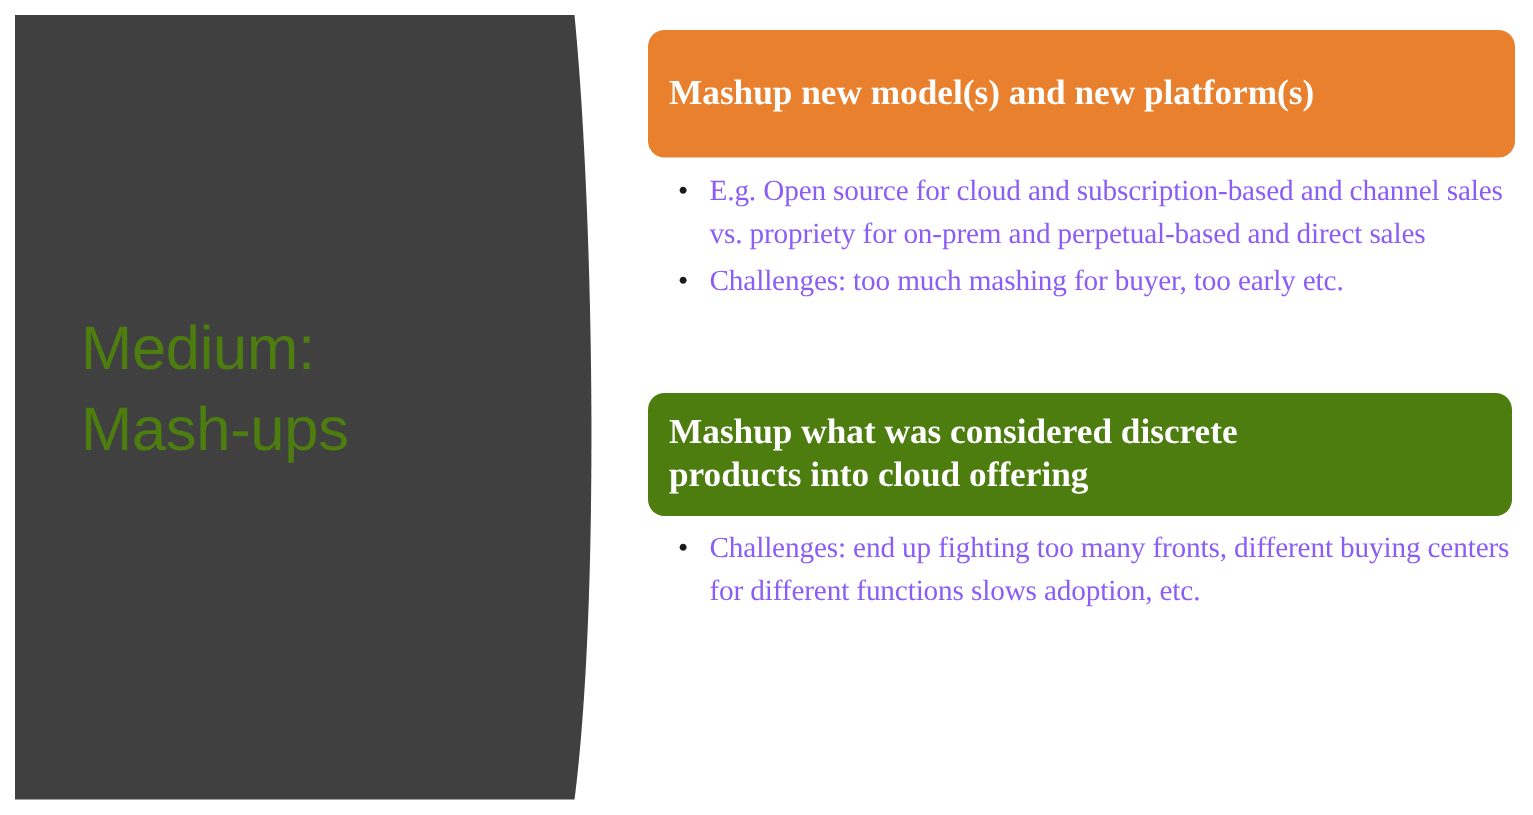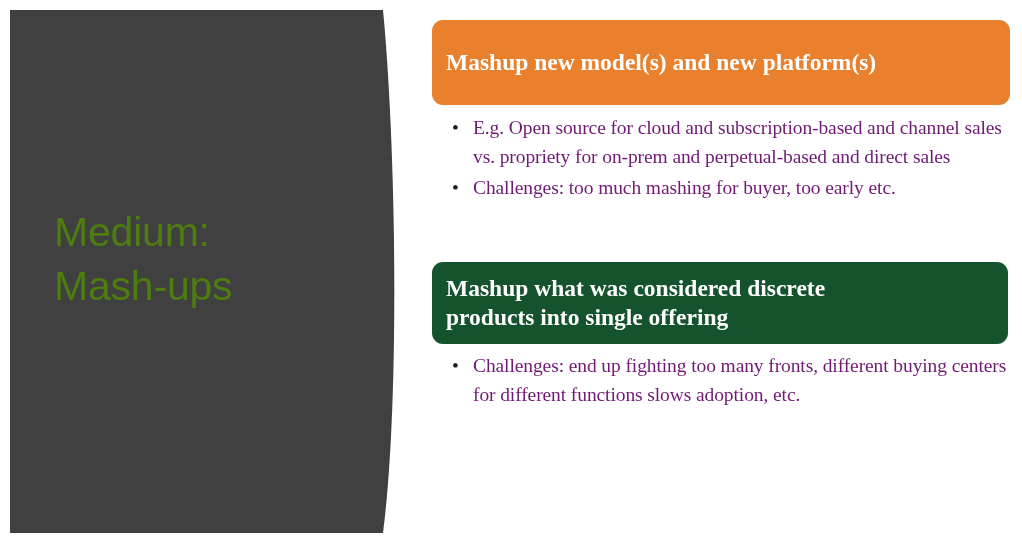--- a/index.html
+++ b/index.html
@@ -85,21 +85,21 @@
     padding: 0;
     list-style: none;
   }
   #bullets-one { top: 113px; }
   #bullets-two { top: 351px; }
 
   .bullet-item {
     position: relative;
     padding-left: 27px;
     margin: 0 0 2px 0;
-    color: #701a75;
+    color: #8b5cf6;
     font-size: 19.5px;
     line-height: 1.49;
     letter-spacing: -0.1px;
   }
   .bullet-item::before {
     content: "\2022";
     position: absolute;
     left: 6px;
     top: 0;
     font-size: 19.5px;
@@ -121,22 +121,22 @@
 
   <div class="banner" id="banner-orange" style="background: rgb(232, 128, 46);">
     <span class="banner-line">Mashup new model(s) and new platform(s)</span>
   </div>
 
   <ul class="bullet-list" id="bullets-one">
     <li class="bullet-item">E.g. Open source for cloud and subscription-based and channel sales vs. propriety for on-prem and perpetual-based and direct sales</li>
     <li class="bullet-item">Challenges:  too much mashing for buyer, too early etc.</li>
   </ul>
 
-  <div class="banner" id="banner-gray" style="background: #14532d;">
+  <div class="banner" id="banner-gray" style="background: #4d7c0f;">
     <span class="banner-line">Mashup what was considered discrete</span>
-    <span class="banner-line">products into single offering</span>
+    <span class="banner-line">products into cloud offering</span>
   </div>
 
   <ul class="bullet-list" id="bullets-two">
     <li class="bullet-item">Challenges:  end up fighting too many fronts, different buying centers for different functions slows adoption, etc.</li>
   </ul>
 
 </div>
 
 </body></html>

